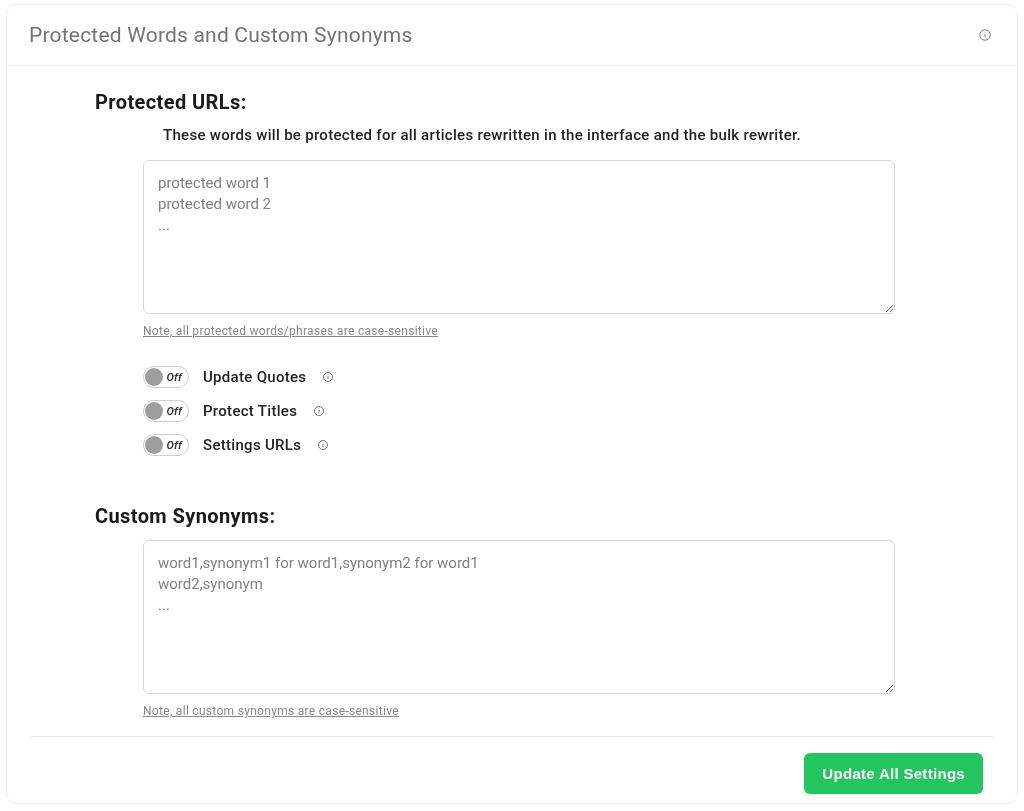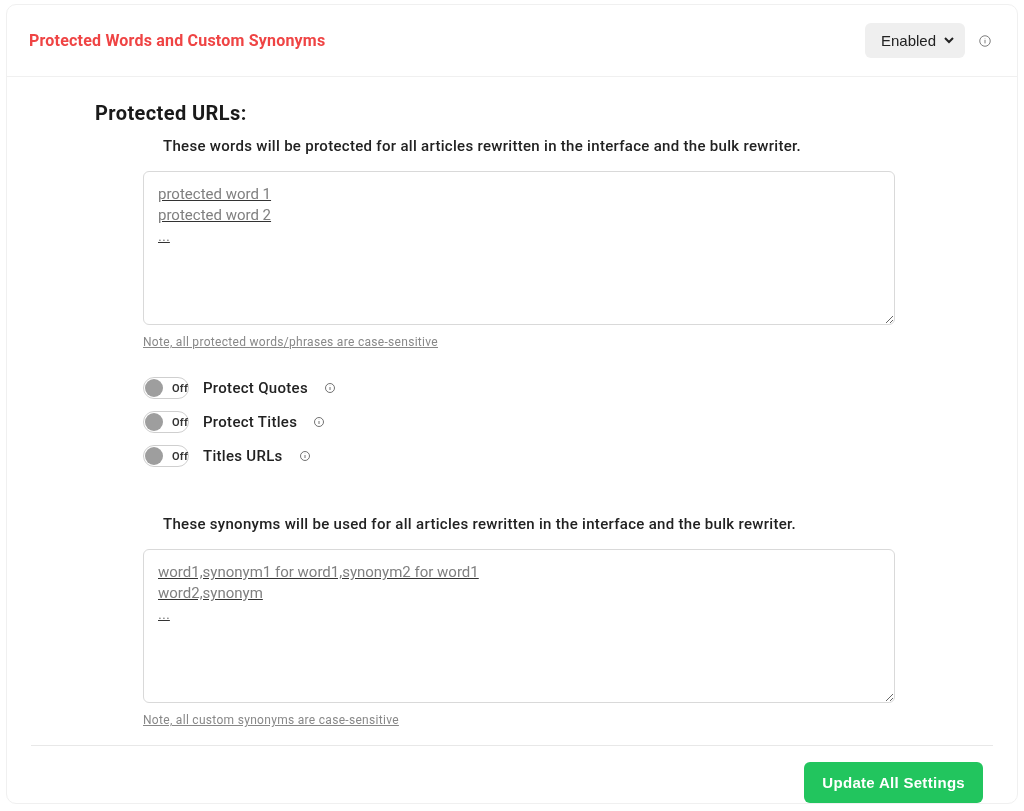--- a/index.html
+++ b/index.html
@@ -23,23 +23,23 @@
       position: relative;
     }
     .card-header {
       display: flex;
       align-items: center;
       justify-content: space-between;
       padding: 18px 24px 18px 22px;
       border-bottom: 1px solid #f0f0f0;
     }
     .card-title {
-      font-size: 16px;
-      font-weight: 700;
-      color: #ef4444;
+      font-size: 21px;
+      font-weight: 400;
+      color: #737373;
       letter-spacing: 0.2px;
     }
     .header-right {
       display: flex;
       align-items: center;
       gap: 12px;
     }
     .select-wrap {
       background: #efefef;
       border-radius: 6px;
@@ -104,21 +104,20 @@
       height: 154px;
       border: 1px solid #d9d9d9;
       border-radius: 6px;
       padding: 12px 14px;
       font-size: 15px;
       color: #333;
       resize: both;
       font-family: inherit;
       line-height: 1.4;
       outline: none;
-      text-decoration: underline;
     }
     .textarea::placeholder {
       color: #808080;
       white-space: pre-line;
     }
     .note {
       margin-left: 48px;
       margin-top: 6px;
       font-size: 12px;
       color: #888;
@@ -150,25 +149,26 @@
       position: absolute;
       left: 1px;
       top: 1px;
       width: 18px;
       height: 18px;
       border-radius: 50%;
       background: #9e9e9e;
     }
     .toggle-text {
       position: absolute;
-      right: 0;
+      right: 6px;
       font-size: 11px;
       font-weight: 600;
       color: #333;
       letter-spacing: 0.2px;
+      font-style: italic;
     }
     .toggle-label {
       font-size: 15px;
       font-weight: 500;
       color: #222;
       letter-spacing: 0.3px;
     }
     .divider {
       border: none;
       border-top: 1px solid #e8e8e8;
@@ -192,25 +192,20 @@
     }
   </style>
 </head>
 <body>
 
 <div class="card">
 
   <div class="card-header">
     <h1 class="card-title">Protected Words and Custom Synonyms</h1>
     <div class="header-right">
-      <div class="select-wrap">
-        <select class="enabled-select">
-          <option>Enabled</option>
-        </select>
-      </div>
       <span class="info-icon">
         <svg viewBox="0 0 24 24">
             <circle cx="12" cy="12" r="9"></circle>
             <line x1="12" y1="10" x2="12" y2="16"></line>
             <circle cx="12" cy="7.5" r="0.5" fill="#6b6b6b" stroke="none"></circle>
           </svg>
       </span>
     </div>
   </div>
 
@@ -224,21 +219,21 @@
 ..." style=""></textarea>
       <div class="note">Note, all protected words/phrases are case-sensitive</div>
 
       <div class="toggles">
 
         <div class="toggle-row">
           <div class="toggle">
             <span class="toggle-knob"></span>
             <span class="toggle-text">Off</span>
           </div>
-          <span class="toggle-label">Protect Quotes</span>
+          <span class="toggle-label">Update Quotes</span>
           <span class="info-icon info-icon-small">
             <svg viewBox="0 0 24 24">
                 <circle cx="12" cy="12" r="9"></circle>
                 <line x1="12" y1="10" x2="12" y2="16"></line>
                 <circle cx="12" cy="7.5" r="0.5" fill="#444" stroke="none"></circle>
               </svg>
           </span>
         </div>
 
         <div class="toggle-row">
@@ -254,35 +249,35 @@
                 <circle cx="12" cy="7.5" r="0.5" fill="#444" stroke="none"></circle>
               </svg>
           </span>
         </div>
 
         <div class="toggle-row">
           <div class="toggle">
             <span class="toggle-knob"></span>
             <span class="toggle-text">Off</span>
           </div>
-          <span class="toggle-label">Titles URLs</span>
+          <span class="toggle-label">Settings URLs</span>
           <span class="info-icon info-icon-small">
             <svg viewBox="0 0 24 24">
                 <circle cx="12" cy="12" r="9"></circle>
                 <line x1="12" y1="10" x2="12" y2="16"></line>
                 <circle cx="12" cy="7.5" r="0.5" fill="#444" stroke="none"></circle>
               </svg>
           </span>
         </div>
 
       </div>
     </div>
 
     <div class="section" style="margin-bottom:18px;">
-      <p class="section-desc">These synonyms will be used for all articles rewritten in the interface and the bulk rewriter.</p>
+      <h2 class="section-title">Custom Synonyms:</h2>
       <textarea class="textarea" placeholder="word1,synonym1 for word1,synonym2 for word1
 word2,synonym
 ..." style=""></textarea>
       <div class="note">Note, all custom synonyms are case-sensitive</div>
     </div>
 
   </div>
 
   <hr class="divider">
 

